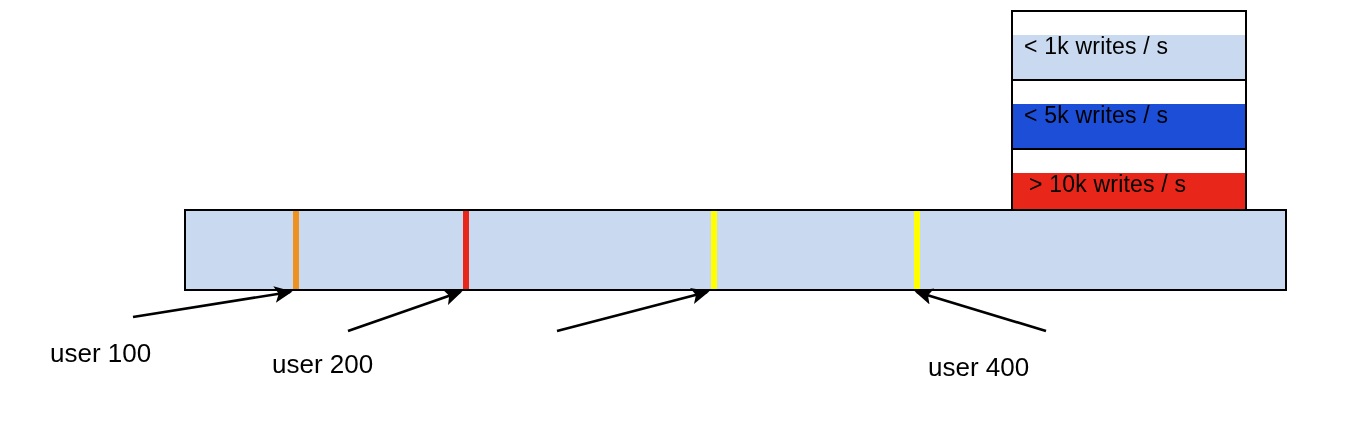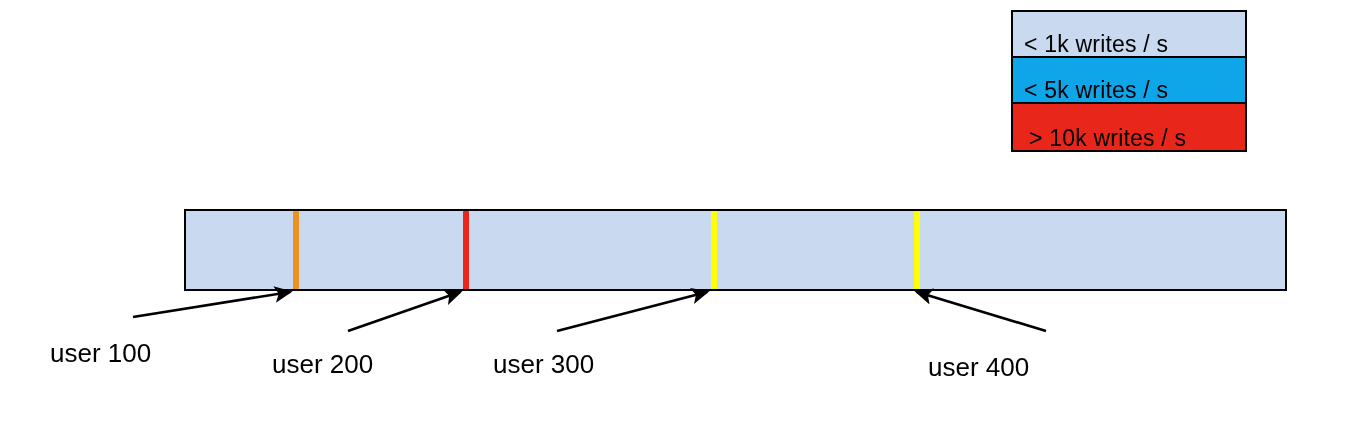--- a/index.html
+++ b/index.html
@@ -31,22 +31,23 @@
     width: 236px;
     border: 2px solid #000000;
     box-sizing: border-box;
     background: #ffffff;
   }
   .legend-row {
     height: 46px;
     box-sizing: border-box;
     border-bottom: 2px solid #000000;
     display: flex;
-    align-items: flex-end;
+    align-items: flex-start;
     padding-left: 11px;
+    margin-top: 23px;
   }
   .legend-row:last-child { border-bottom: none; padding-left: 16px; }
   .legend-label {
     font-size: 23px;
     line-height: 23px;
     letter-spacing: 0.2px;
     white-space: nowrap;
   }
 
   
@@ -97,21 +98,21 @@
 </style>
 </head>
 <body>
 
 <div id="stage">
 
   <div class="legend">
     <div class="legend-row" style="background: rgb(201, 217, 239);">
       <span class="legend-label">&lt; 1k writes / s</span>
     </div>
-    <div class="legend-row" style="background: #0ea5e9;">
+    <div class="legend-row" style="background: #1d4ed8;">
       <span class="legend-label">&lt; 5k writes / s</span>
     </div>
     <div class="legend-row" style="background: rgb(232, 38, 26);">
       <span class="legend-label">&gt; 10k writes / s</span>
     </div>
   </div>
 
 
   <div class="bar-outer">
     <div class="bar-mark" style="background: rgb(237, 145, 33); left: 107px;"></div>
@@ -127,16 +128,15 @@
       </marker>
     </defs>
     <line stroke="#000000" stroke-width="2.6" marker-end="url(#arrowhead)" x1="133" y1="317" x2="290" y2="292"></line>
     <line stroke="#000000" stroke-width="2.6" marker-end="url(#arrowhead)" x1="348" y1="331" x2="460" y2="292"></line>
     <line stroke="#000000" stroke-width="2.6" marker-end="url(#arrowhead)" x1="557" y1="331" x2="707" y2="292"></line>
     <line stroke="#000000" stroke-width="2.6" marker-end="url(#arrowhead)" x1="1046" y1="331" x2="917" y2="292"></line>
   </svg>
 
   <div class="user-label" style="left: 50px; top: 338px;">user 100</div>
   <div class="user-label" style="left: 272px; top: 349px;">user 200</div>
-  <div class="user-label" style="left: 493px; top: 349px;">user 300</div>
   <div class="user-label" style="left: 928px; top: 352px;">user 400</div>
 
 </div>
 
 </body></html>

